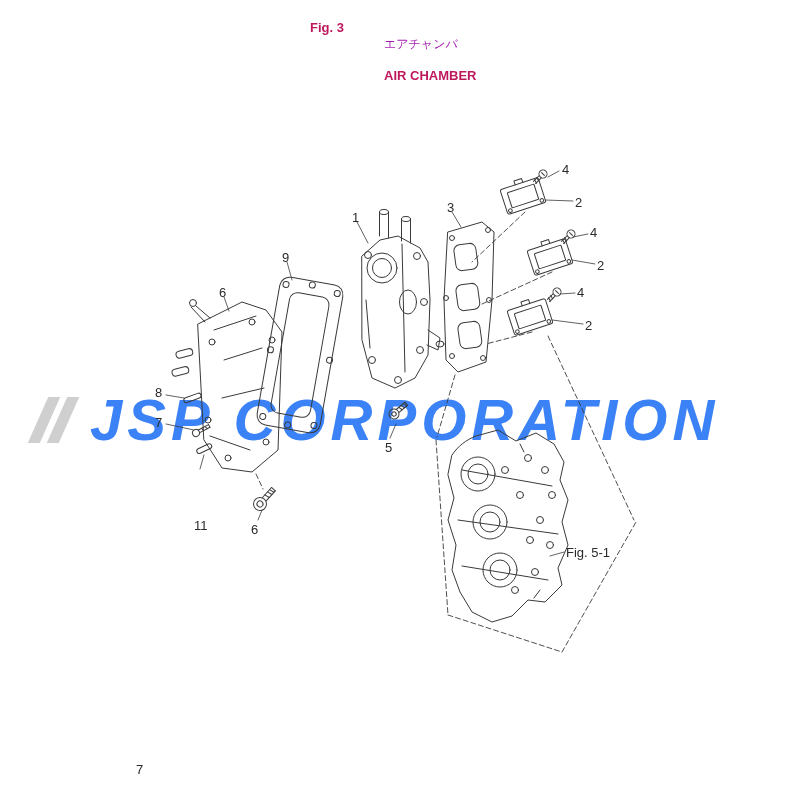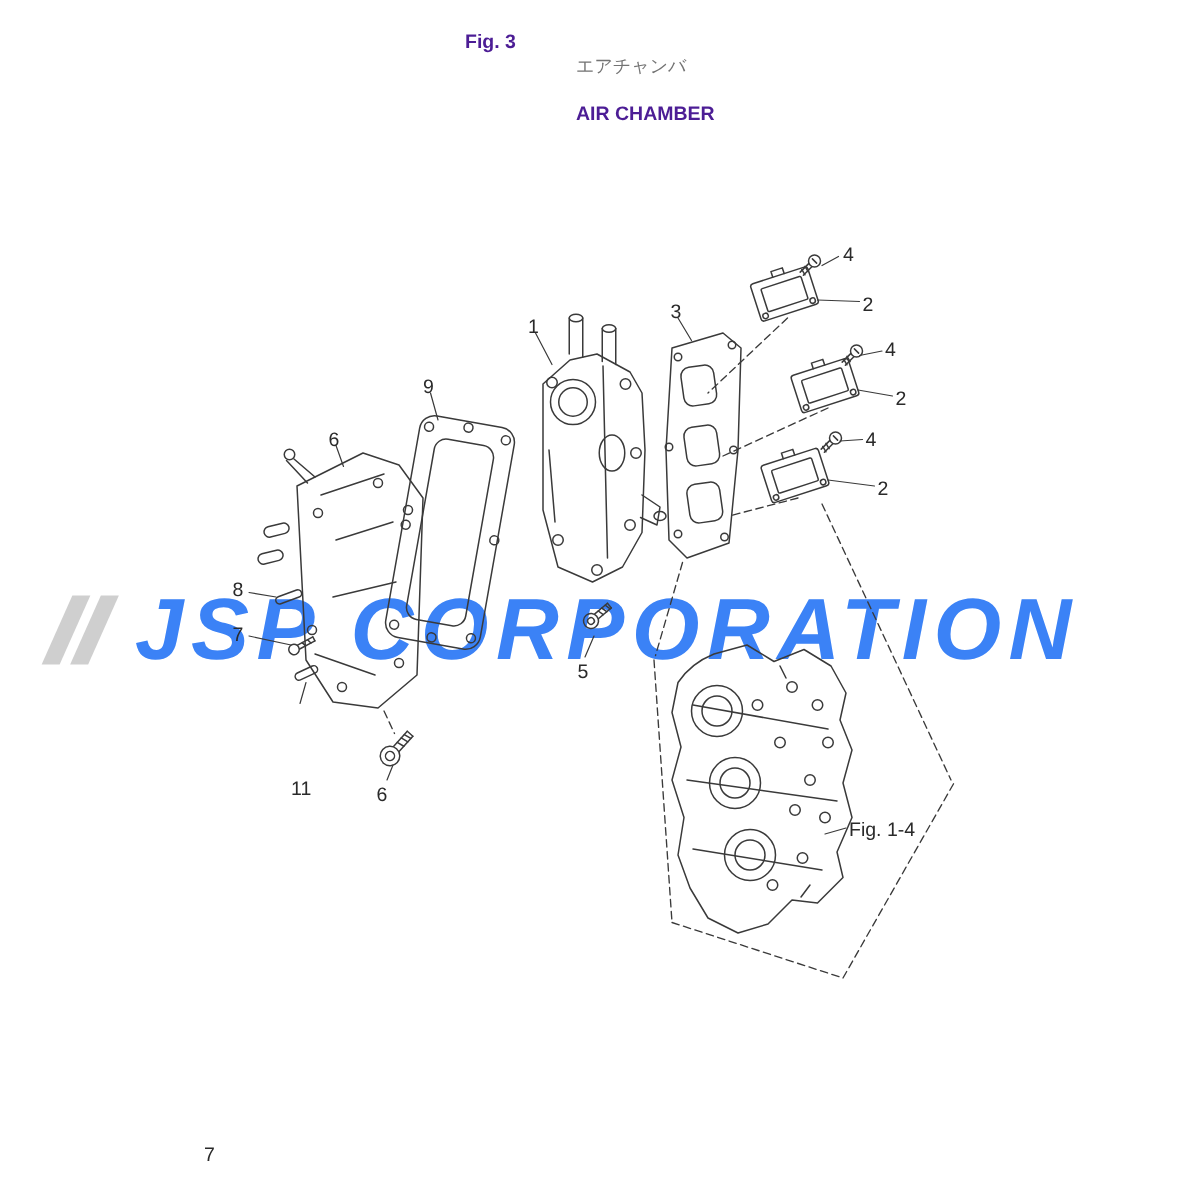--- a/index.html
+++ b/index.html
@@ -1,21 +1,21 @@
 <!DOCTYPE html>
 <html><head>
 <meta charset="utf-8">
 <style>
   html,body { margin:0; padding:0; background:#ffffff; }
   .page {
     position:relative; width:800px; height:800px; overflow:hidden; background:#ffffff;
     font-family:"Liberation Sans","DejaVu Sans",sans-serif; color:#222;
   }
-  .hdr-fig, .hdr-title { position:absolute; font-size:13px; font-weight:bold; color:#4c1d95; }
-  .hdr-ja { position:absolute; font-size:12px; color:#737373; }
+  .hdr-fig, .hdr-title { position:absolute; font-size:13px; font-weight:bold; color:#be185d; }
+  .hdr-ja { position:absolute; font-size:12px; color:#a21caf; }
   .label { position:absolute; font-size:13px; color:#2a2a2a; z-index:3; }
   .page-num { position:absolute; font-size:13px; color:#2a2a2a; z-index:3; }
 
   .watermark {
     position:absolute; left:38px; top:386px; z-index:1;
     display:flex; align-items:center; white-space:nowrap;
     font-size:58px; font-weight:bold; font-style:italic; letter-spacing:5px;
     color:#3b82f6; user-select:none;
   }
   .wm-bars { display:inline-flex; margin-right:14px; }
@@ -276,17 +276,17 @@
   <div class="label" style="left:585px; top:318px;">2</div>
   <div class="label" style="left:447px; top:200px;">3</div>
   <div class="label" style="left:352px; top:210px;">1</div>
   <div class="label" style="left:282px; top:250px;">9</div>
   <div class="label" style="left:219px; top:285px;">6</div>
   <div class="label" style="left:155px; top:385px;">8</div>
   <div class="label" style="left:155px; top:415px;">7</div>
   <div class="label" style="left:194px; top:470px;margin-top:48px;">11</div>
   <div class="label" style="left:385px; top:440px;">5</div>
   <div class="label" style="left:251px; top:522px;">6</div>
-  <div class="label" style="left:566px; top:545px;">Fig. 1-4</div>
+  <div class="label" style="left:566px; top:545px;">Fig. 5-1</div>
 
   <div class="page-num" style="left:136px; top:762px;">7</div>
 
 </div>
 
 </body></html>

